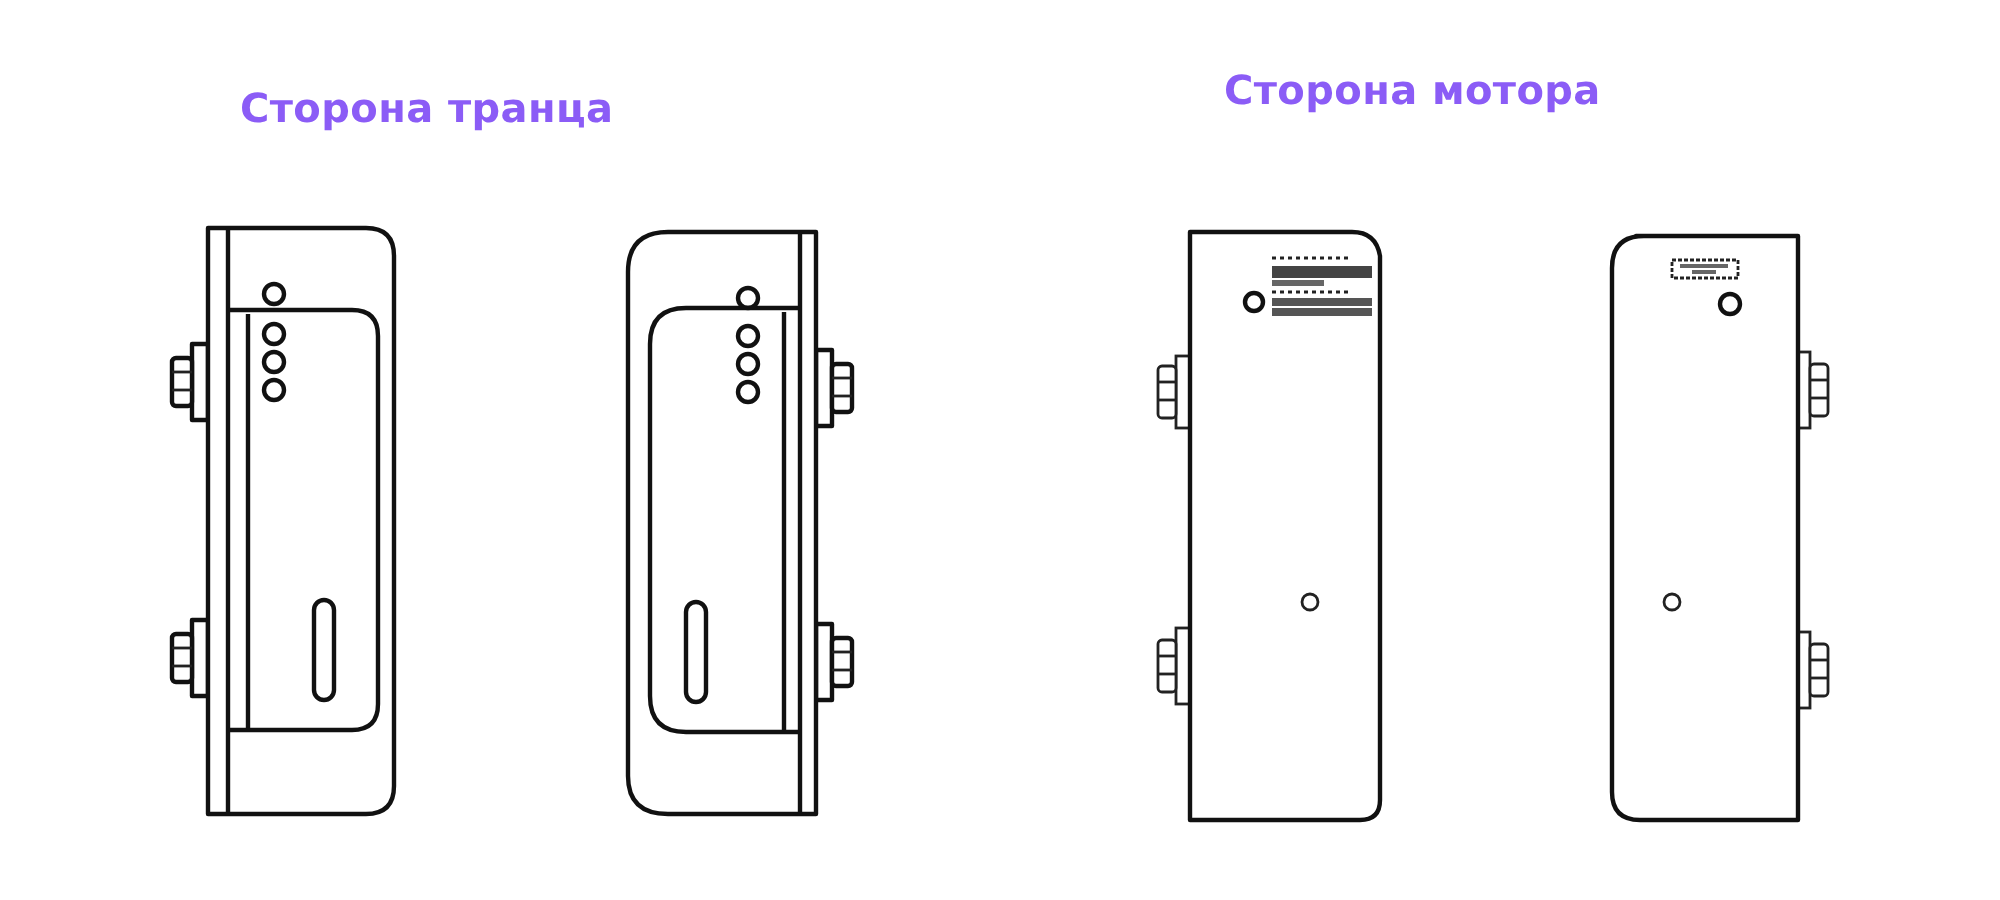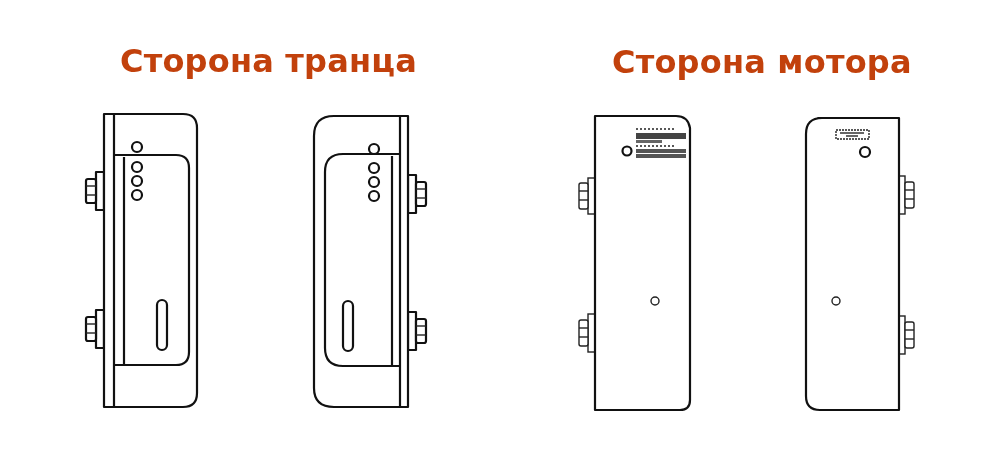--- a/index.html
+++ b/index.html
@@ -1,19 +1,19 @@
 <!DOCTYPE html>
 <html><head>
   <meta charset="utf-8">
   <style>
     html, body { margin: 0; padding: 0; background: #ffffff; }
     body { width: 1000px; height: 450px; position: relative; overflow: hidden; font-family: "DejaVu Sans", sans-serif; }
-    .title { position: absolute; font-weight: bold; font-size: 32px; color: #c2410c; white-space: nowrap; letter-spacing: 0.2px; }
+    .title { position: absolute; font-weight: bold; font-size: 20px; color: #8b5cf6; white-space: nowrap; letter-spacing: 0.2px; }
     #t1 { left: 120px; top: 42px; }
-    #t2 { left: 612px; top: 43px; }
+    #t2 { left: 612px; top: 33px; }
     svg#drawing { position: absolute; left: 0; top: 0; }
     .ln { fill: none; stroke: #111; stroke-width: 2.2; stroke-linejoin: round; }
     .thin { fill: none; stroke: #222; stroke-width: 1.4; }
     .fill-w { fill: #fff; }
   </style>
 </head>
 <body>
 
 <div class="title" id="t1">Сторона транца</div>
 <div class="title" id="t2">Сторона мотора</div>

